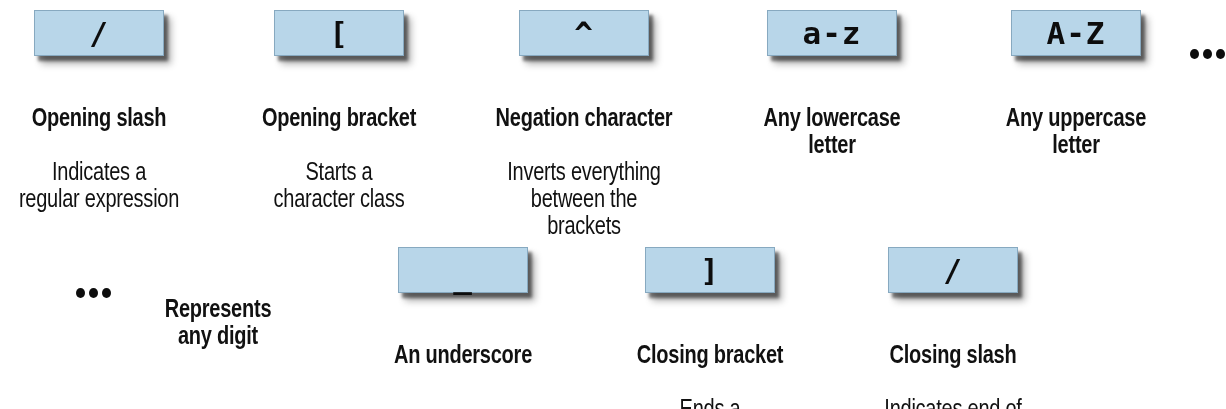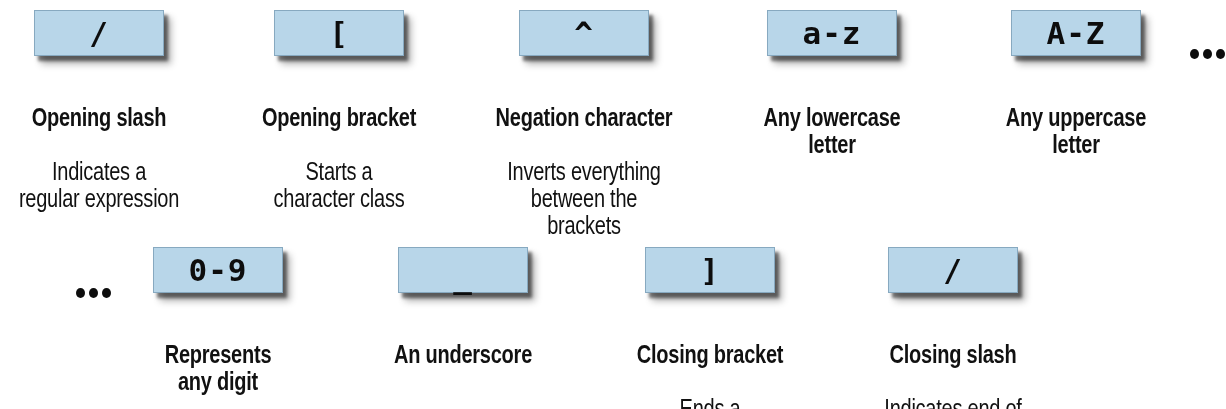--- a/index.html
+++ b/index.html
@@ -140,23 +140,20 @@
       <i></i>
   </div>
 
   <div class="dots" style="left:76px; top:288px;" aria-label="...">
     <i></i>
       <i></i>
       <i></i>
   </div>
 
   <div class="item" style="left:103px; top:247px;">
-    <div class="chip">
-      <span class="sym">0-9</span>
-    </div>
     <div class="caption">
       <div class="title">Represents
 any digit</div>
     </div>
   </div>
 
   <div class="item" style="left:348px; top:247px;">
     <div class="chip chip-low">
       <span class="sym">_</span>
     </div>

